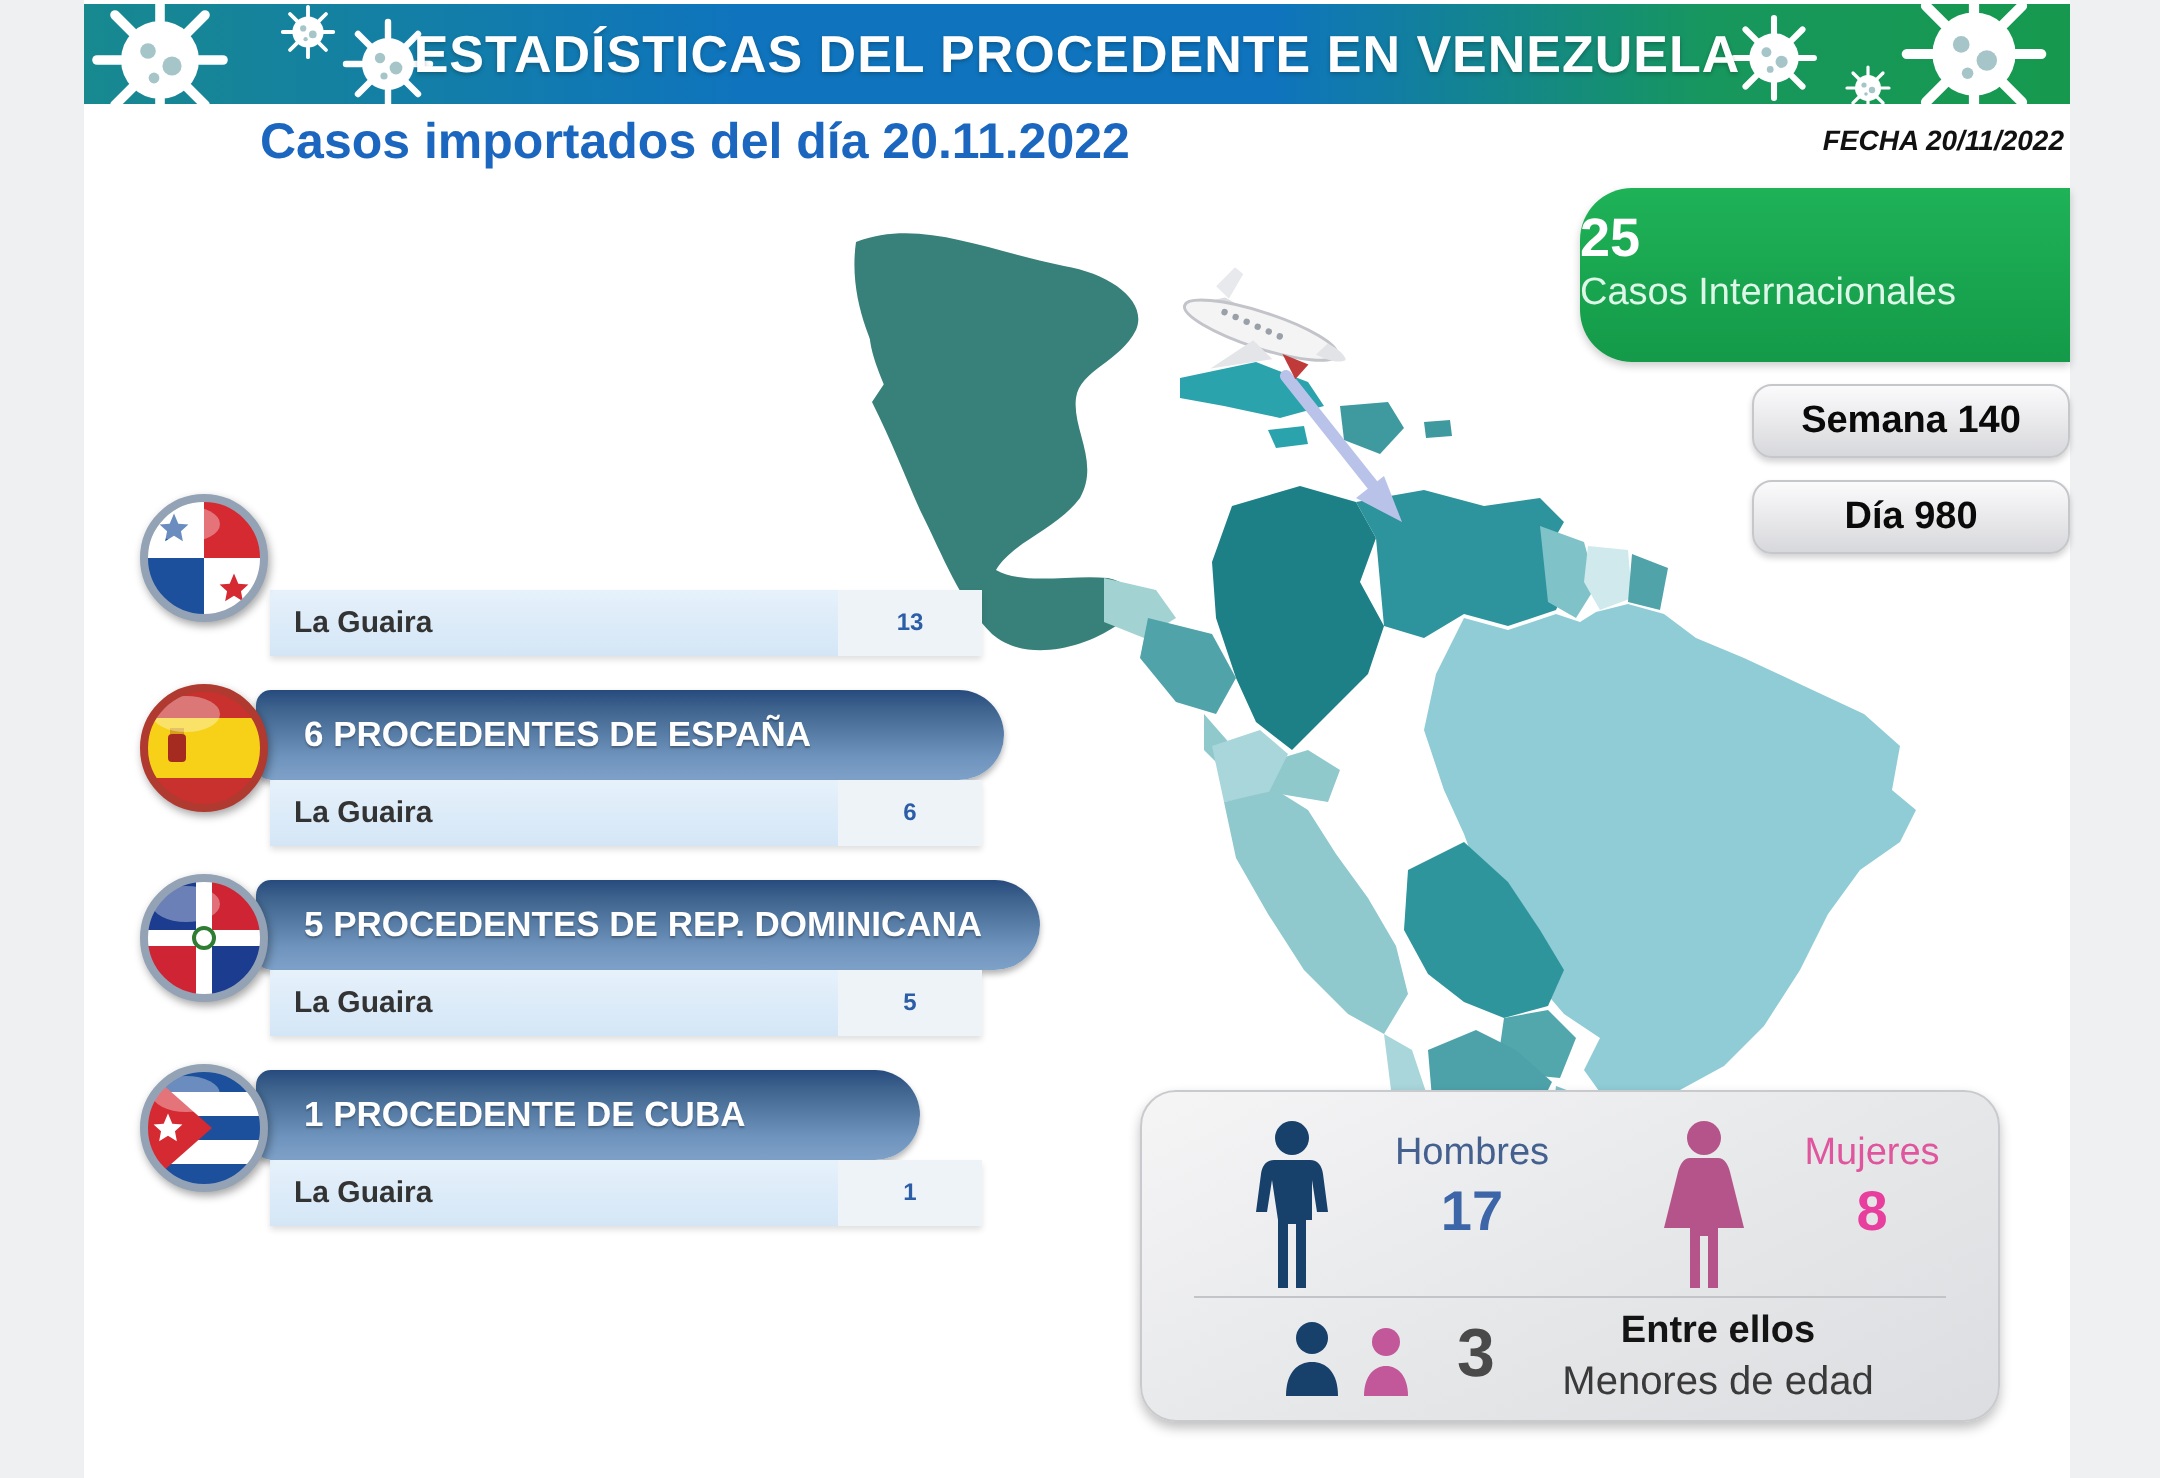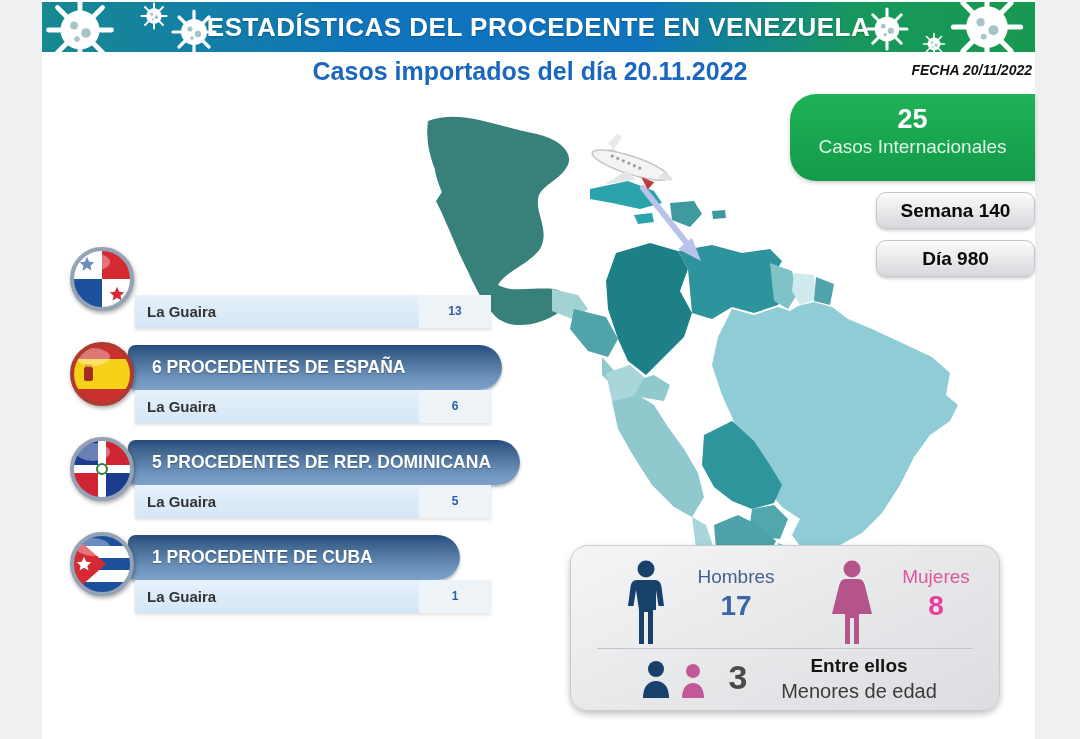--- a/index.html
+++ b/index.html
@@ -10,29 +10,29 @@
 
   
   .banner { position:absolute; left:42px; top:2px; width:993px; height:50px;
     background:linear-gradient(90deg,#17898f 0%,#0f74bd 33%,#0f74bd 60%,#17975d 82%,#16994e 100%);
     overflow:hidden; }
   .banner-title { position:absolute; left:0; top:0; width:100%; height:50px; line-height:50px;
     text-align:center; color:#ffffff; font-size:26px; font-weight:bold; letter-spacing:.5px;
     text-shadow:0 1px 2px rgba(0,0,0,.25); }
   .banner svg.viruses { position:absolute; left:0; top:0; width:993px; height:50px; }
 
-  .subtitle { position:absolute; left:130px; top:57px; width:800px; text-align:center;
+  .subtitle { position:absolute; left:130px; top:57px; width:800px; text-align:left;
     color:#1b67c0; font-size:25px; font-weight:bold; }
   .fecha { position:absolute; right:48px; top:62px; color:#111; font-size:14px;
     font-weight:bold; font-style:italic; }
 
   
   .green-box { position:absolute; left:790px; top:94px; width:245px; height:87px;
     border-radius:26px 0 0 26px; background:linear-gradient(180deg,#1fb257,#149a49);
-    color:#fff; text-align:center; padding-top:10px; box-shadow:0 2px 4px rgba(0,0,0,.2); z-index:6; }
+    color:#fff; text-align:left; padding-top:10px; box-shadow:0 2px 4px rgba(0,0,0,.2); z-index:6; }
   .green-box .big { font-size:27px; font-weight:bold; line-height:30px; }
   .green-box .lbl { font-size:19px; color:#ddf6e8; line-height:26px; }
   .pill { position:absolute; left:876px; width:159px; height:37px; border-radius:10px;
     background:linear-gradient(180deg,#fbfbfc,#d7d8db); border:1px solid #c6c7cb;
     box-shadow:0 2px 3px rgba(0,0,0,.18); text-align:center; line-height:35px;
     font-size:19px; font-weight:bold; color:#0a0a0a; z-index:6; }
   .pill.semana { top:192px; } .pill.dia { top:240px; }
 
   
   .map { position:absolute; left:400px; top:103px; width:590px; height:472px; z-index:1; }

